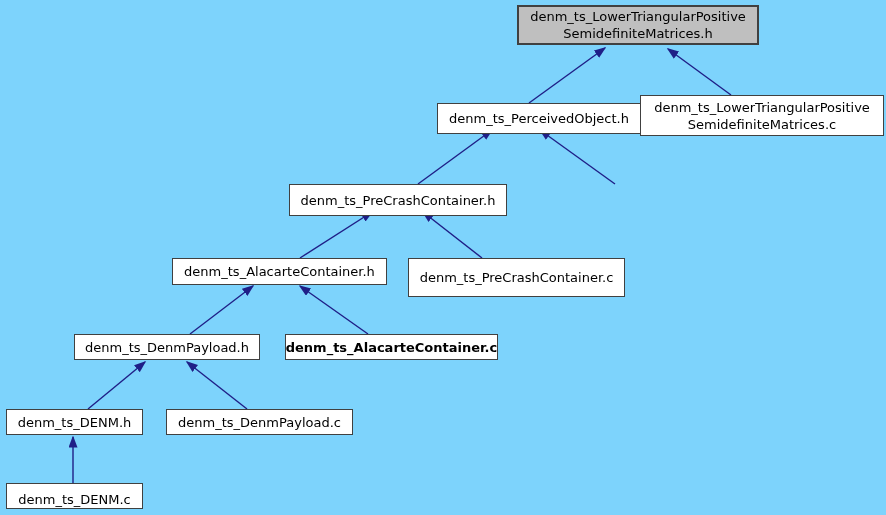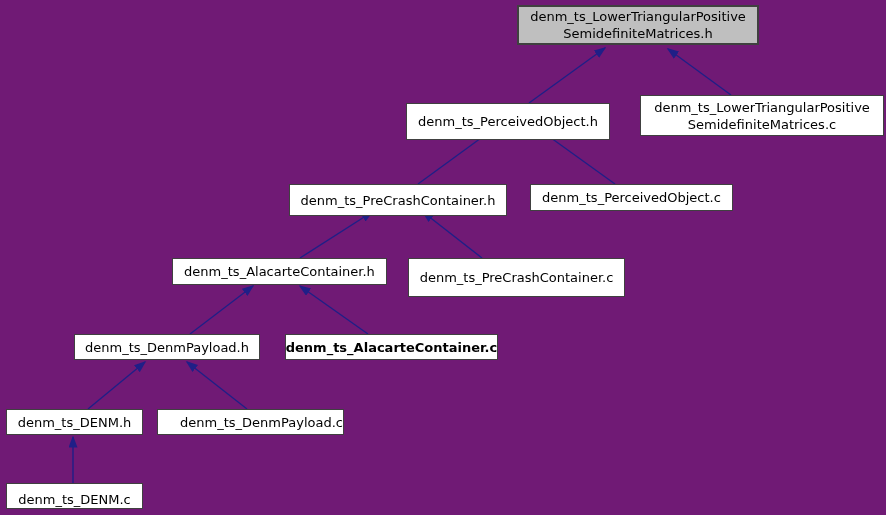--- a/index.html
+++ b/index.html
@@ -4,21 +4,21 @@
 <style>
   html, body {
     margin: 0;
     padding: 0;
     background: #ffffff;
   }
   .canvas {
     position: relative;
     width: 886px;
     height: 515px;
-    background: #701a75;
+    background: #7dd3fc;
     font-family: "DejaVu Sans", "Liberation Sans", sans-serif;
     overflow: hidden;
   }
   .edges {
     position: absolute;
     left: 0;
     top: 0;
     width: 886px;
     height: 515px;
   }
@@ -74,36 +74,33 @@
     <line class="edge" x1="88" y1="409" x2="145" y2="362" marker-end="url(#arrowhead)"></line>
     <line class="edge" x1="247" y1="409" x2="187" y2="362" marker-end="url(#arrowhead)"></line>
     <line class="edge" x1="73" y1="483" x2="73" y2="437" marker-end="url(#arrowhead)"></line>
   </svg>
 
   <div class="node current" style="left:517px; top:5px; width:242px; height:40px;">
     <span class="lbl">denm_ts_LowerTriangularPositive</span>
     <span class="lbl">SemidefiniteMatrices.h</span>
   </div>
 
-  <div class="node" style="left:406px; top:103px; width:204px; height:37px;">
+  <div class="node" style="left:437px; top:103px; width:204px; height:31px;">
     <span class="lbl">denm_ts_PerceivedObject.h</span>
   </div>
 
   <div class="node" style="left:640px; top:95px; width:244px; height:41px;">
     <span class="lbl">denm_ts_LowerTriangularPositive</span>
     <span class="lbl">SemidefiniteMatrices.c</span>
   </div>
 
   <div class="node" style="left:289px; top:184px; width:218px; height:32px;">
     <span class="lbl">denm_ts_PreCrashContainer.h</span>
   </div>
 
-  <div class="node" style="left:530px; top:184px; width:203px; height:27px;">
-    <span class="lbl">denm_ts_PerceivedObject.c</span>
-  </div>
 
   <div class="node" style="left:172px; top:258px; width:215px; height:27px;">
     <span class="lbl">denm_ts_AlacarteContainer.h</span>
   </div>
 
   <div class="node" style="left:408px; top:258px; width:217px; height:39px;">
     <span class="lbl">denm_ts_PreCrashContainer.c</span>
   </div>
 
   <div class="node" style="left:74px; top:334px; width:186px; height:26px;">
@@ -111,21 +108,21 @@
   </div>
 
   <div class="node" style="left:285px; top:334px; width:213px; height:26px;font-weight:bold;">
     <span class="lbl">denm_ts_AlacarteContainer.c</span>
   </div>
 
   <div class="node" style="left:6px; top:409px; width:137px; height:26px;">
     <span class="lbl">denm_ts_DENM.h</span>
   </div>
 
-  <div class="node" style="left:157px; top:409px; width:187px; height:26px;align-items:flex-end;">
+  <div class="node" style="left:166px; top:409px; width:187px; height:26px;">
     <span class="lbl">denm_ts_DenmPayload.c</span>
   </div>
 
   <div class="node" style="left:6px; top:483px; width:137px; height:26px;justify-content:flex-end;">
     <span class="lbl">denm_ts_DENM.c</span>
   </div>
 
 </div>
 
 </body></html>

